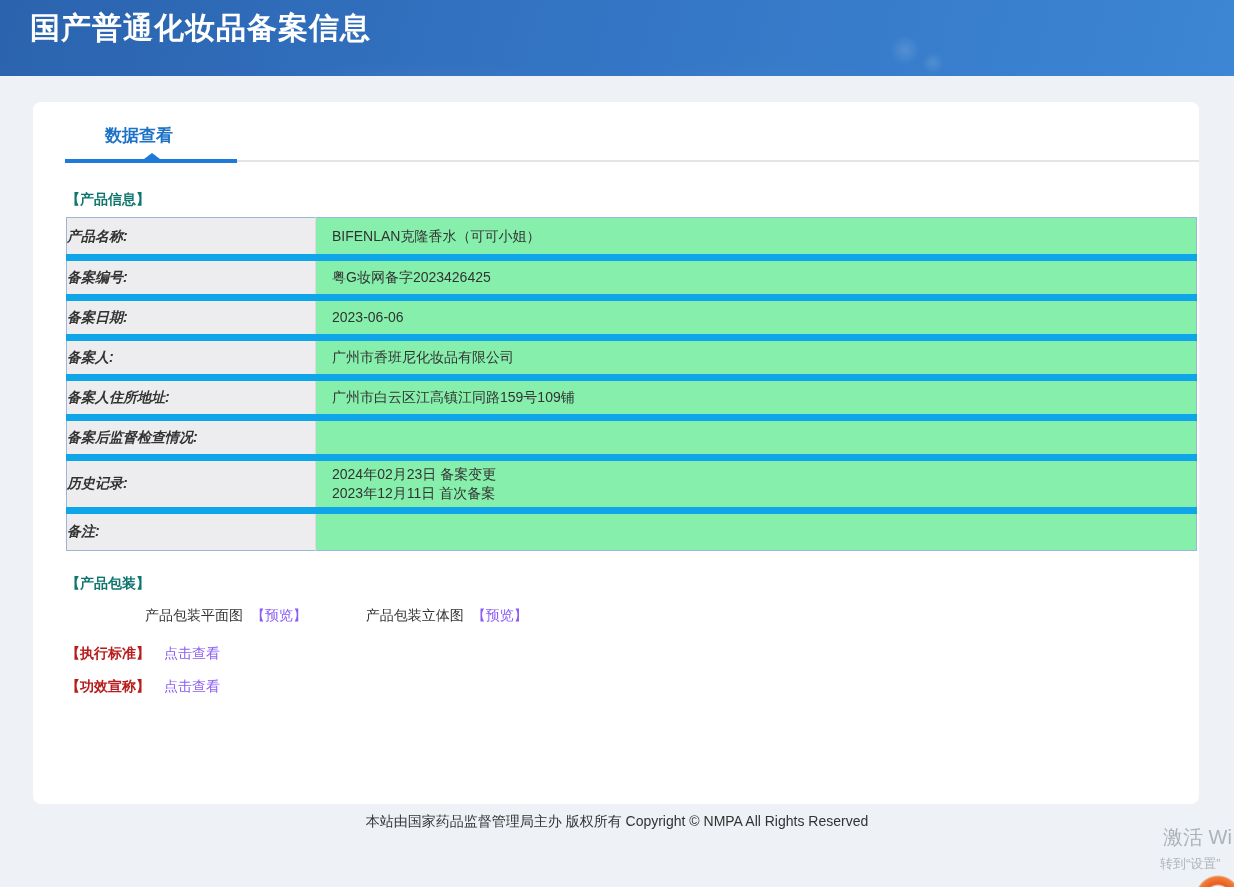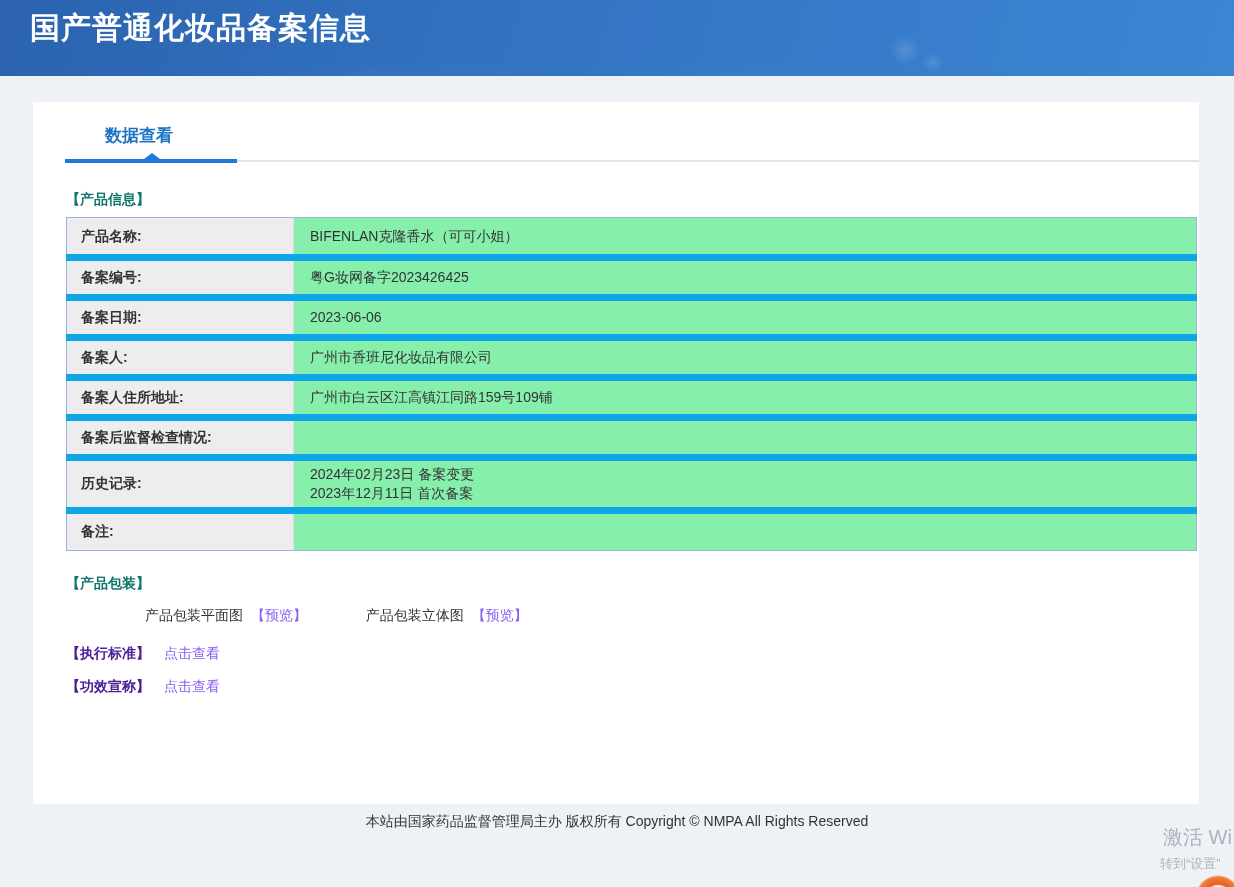--- a/index.html
+++ b/index.html
@@ -18,21 +18,21 @@
       radial-gradient(ellipse 260px 90px at 760px 120px, rgba(255,255,255,0.06), rgba(255,255,255,0) 70%),
       linear-gradient(105deg, #2b63ae 0%, #3374c3 45%, #3c86d3 100%);
   }
   .banner h1 {
     color:#ffffff; font-size:30px; font-weight:600;
     padding:8px 0 0 30px; letter-spacing:1px;
   }
   
   .card {
     background:#ffffff; margin:26px 35px 0 33px;
-    width:1166px; min-height:702px; padding-top:22px; padding-bottom:40px;
+    width:1166px; min-height:702px; padding-top:22px; padding-bottom:40px;border-radius:8px;
   }
   .tab-label {
     margin-left:72px; display:inline-block;
     color:#1c72c4; font-size:17px; font-weight:bold; cursor:pointer;
   }
   .tab-line { margin:12px 0 0 32px; display:flex; position:relative; align-items:flex-start; }
   .tab-line .blue { width:172px; height:4px; background:#1e7ad8; }
   .tab-line .gray { flex:1; height:2px; background:#e4e4e4; margin-top:1px; }
   .tab-line .tri {
     position:absolute; left:79px; top:-6px; width:0; height:0;
@@ -43,36 +43,36 @@
     margin:28px 0 8px 33px; font-size:14px; font-weight:bold; color:#0f766e;
   }
   
   table.info {
     margin-left:33px; width:1131px;
     border-collapse:collapse; border:1px solid #9bb6db;
     font-size:14px; color:#333;
   }
   table.info td { height:40px; vertical-align:middle; line-height:1.35; }
   table.info td.lbl {
-    width:227px; background:#ededef; font-weight:bold;
-    padding-left:14px; border-right:1px solid #dcdcdc;
+    width:249px; background:#ededef; font-weight:bold;
+    padding-left:0; border-right:1px solid #dcdcdc;font-style:italic;
   }
   table.info td.val { background:#86efac; padding:4px 8px 4px 16px; }
   table.info tr + tr td { border-top:7px solid #0ea5e9; }
   td.val.multiline { white-space:pre-line; }
   
   .pkg-row { margin:14px 0 0 112px; font-size:14px; color:#333; }
   .pkg-group { display:inline-block; }
   .pkg-group + .pkg-group { margin-left:55px; }
   .pkg-group .pkg-label { color:#333; }
   a.blue-link { color:#8b5cf6; text-decoration:none; cursor:pointer; }
   .pkg-group .preview { margin-left:4px; }
   .link-row { margin:20px 0 0 33px; font-size:14px; }
   .link-row + .link-row { margin-top:15px; }
-  .link-row .row-title { font-weight:bold; color:#4c1d95;margin-top:13px; }
+  .link-row .row-title { font-weight:bold; color:#b91c1c;margin-top:13px; }
   .link-row a { margin-left:10px; }
   
   .footer {
     margin-top:9px; text-align:center; font-size:14px; color:#333;
   }
   
   .wm1 {
     position:absolute; left:1163px; top:824px; font-size:20px;
     color:#9aa3ad; opacity:0.8; white-space:nowrap;
   }

